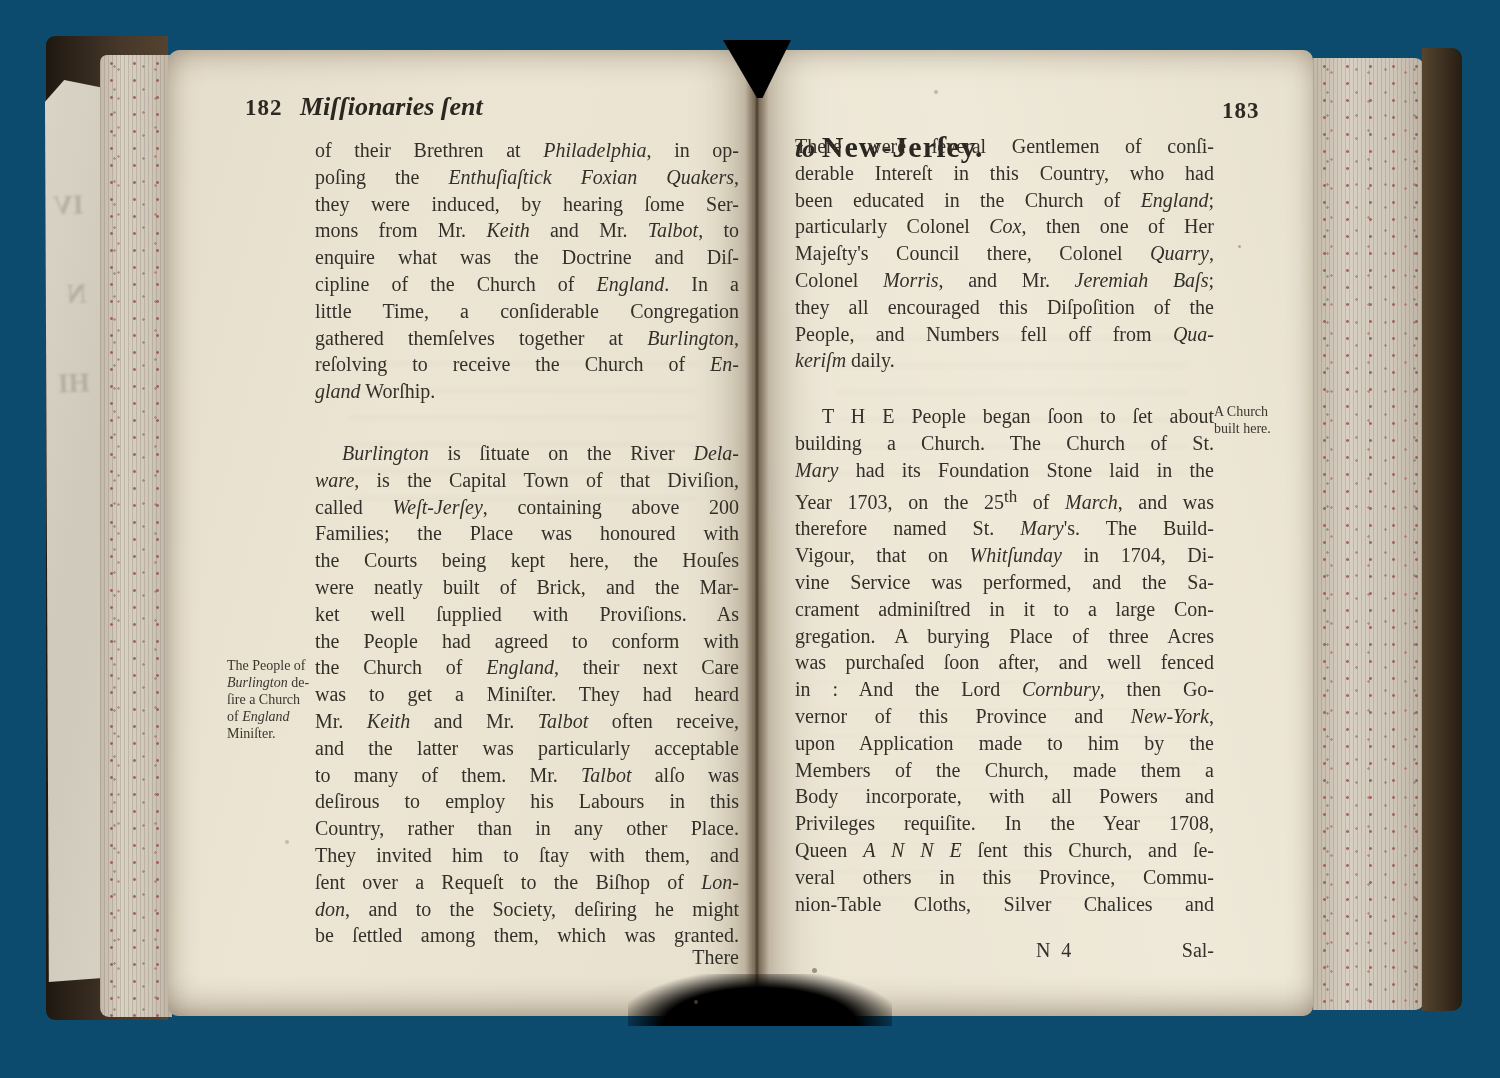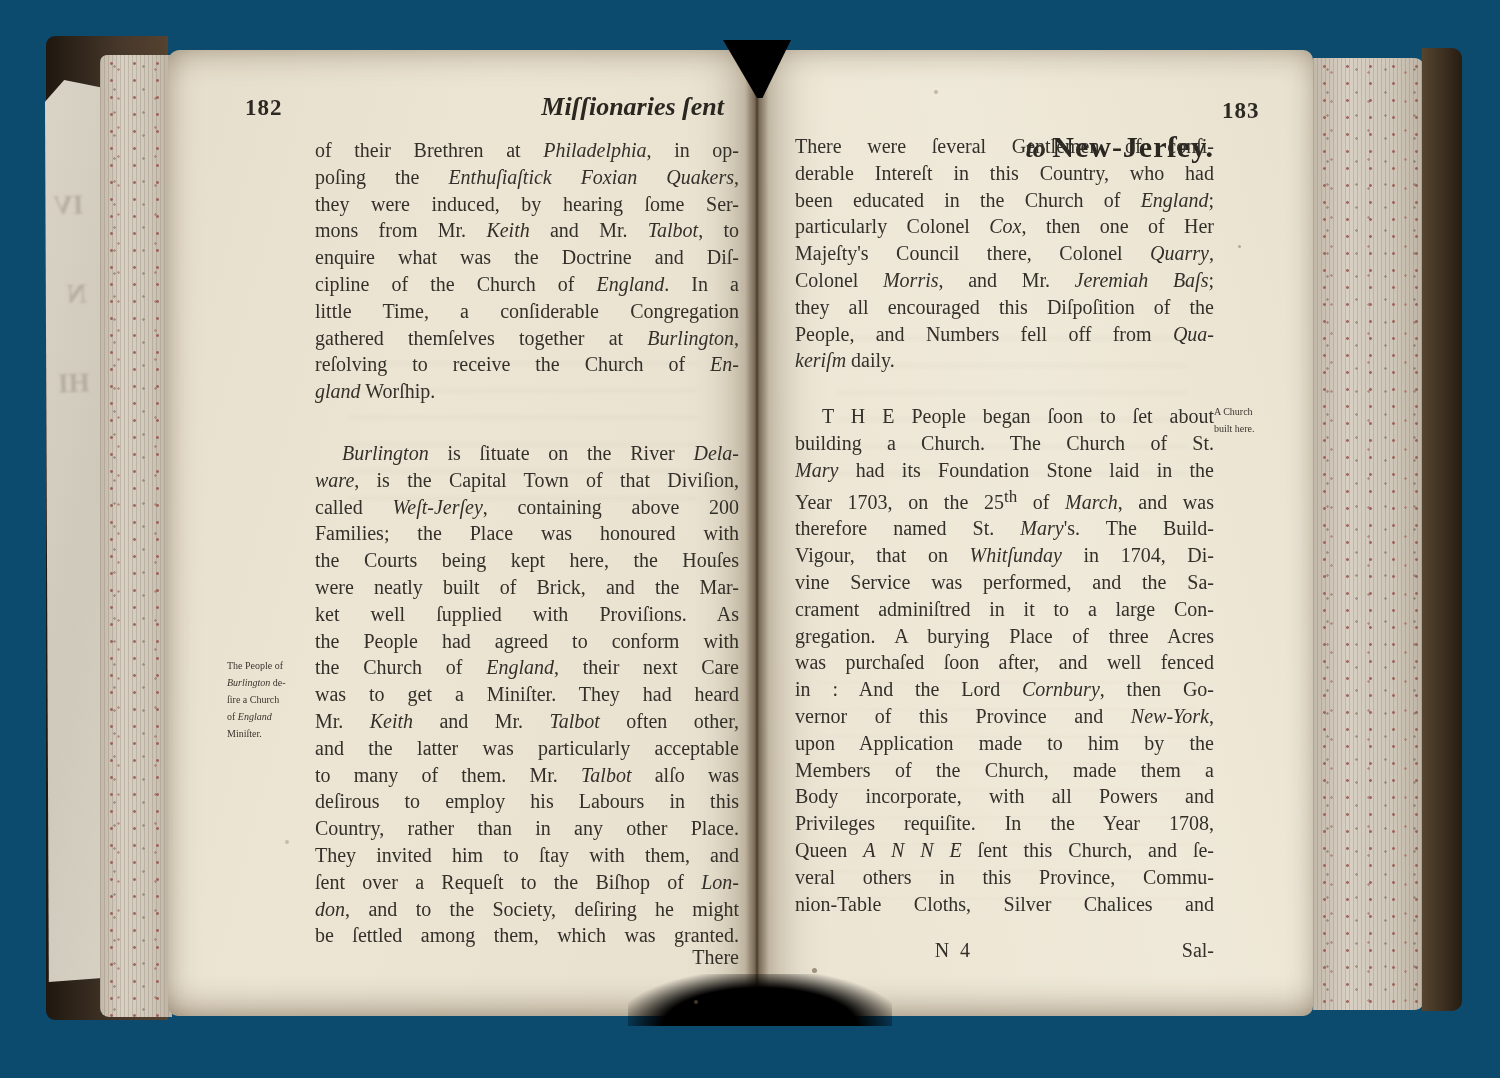--- a/index.html
+++ b/index.html
@@ -43,39 +43,39 @@
                 inset 0 -20px 32px -16px rgba(90,70,45,.42);}
   .gutter{position:absolute;left:745px;top:52px;width:24px;height:950px;
      background:linear-gradient(90deg,transparent,rgba(60,42,22,.45) 40%,rgba(33,20,8,.7) 50%,rgba(60,42,22,.45) 60%,transparent);}
   .gutter-top-notch{position:absolute;left:723px;top:40px;width:68px;height:58px;background:#000;
      clip-path:polygon(0 0,100% 0,58% 100%,50% 100%);}
   .gutter-bottom-shadow{position:absolute;left:628px;top:974px;width:264px;height:52px;
      background:radial-gradient(ellipse at 50% 100%, #000 52%, rgba(0,0,0,0) 78%);}
 
   
   .pagenum{position:absolute;font-size:23px;font-weight:bold;letter-spacing:1px;color:#2c2822;}
-  .running-title{position:absolute;text-align:right;font-size:26px;color:#2a2620;}
+  .running-title{position:absolute;text-align:left;font-size:26px;color:#2a2620;}
   .running-title .i{font-style:italic;}
   .running-title .b{font-weight:bold;}
   .running-title .lg{font-size:30px;letter-spacing:1px;}
   .textblock{position:absolute;font-size:20px;}
   .line{line-height:26.8px;text-align:justify;text-align-last:justify;overflow:hidden;}
   .line.last{text-align-last:left;}
   .para.indent .line:first-child{text-indent:27px;}
   .left-page .para + .para{margin-top:35px;}
   .right-page .para + .para{margin-top:29px;}
   .i{font-style:italic;}
   .b{font-weight:bold;}
   .sup{font-size:17px;vertical-align:7px;}
-  .margin-note{position:absolute;font-size:10px;color:#3a352d;}
+  .margin-note{position:absolute;font-size:14px;color:#3a352d;}
   .mn-line{line-height:17px;}
   .catchword{position:absolute;font-size:20px;text-align:right;}
   .sigline{position:absolute;display:flex;font-size:20px;}
   .sigline > span{flex:1;}
-  .sig-center{text-align:left;letter-spacing:3px;}
+  .sig-center{text-align:right;letter-spacing:3px;}
   .sig-right{text-align:right;}
 
   
   .showthrough{position:absolute;opacity:.55;pointer-events:none;filter:blur(2px);
      background:repeating-linear-gradient(0deg, rgba(122,112,95,.10) 0 3px, transparent 3px 27px);}
   .speck{position:absolute;border-radius:50%;background:#7b6e59;opacity:.7;}
 </style>
 </head>
 <body>
 
@@ -121,21 +121,21 @@
           <div class="line"><span class="i">Burlington</span><span> is ſituate on the River </span><span class="i">Dela-</span></div>
           <div class="line"><span class="i">ware</span><span>, is the Capital Town of that Diviſion,</span></div>
           <div class="line"><span>called </span><span class="i">Weſt-Jerſey</span><span>, containing above 200</span></div>
           <div class="line"><span>Families; the Place was honoured with</span></div>
           <div class="line"><span>the Courts being kept here, the Houſes</span></div>
           <div class="line"><span>were neatly built of Brick, and the Mar-</span></div>
           <div class="line"><span>ket well ſupplied with Proviſions. As</span></div>
           <div class="line"><span>the People had agreed to conform with</span></div>
           <div class="line"><span>the Church of </span><span class="i">England</span><span>, their next Care</span></div>
           <div class="line"><span>was to get a Miniſter. They had heard</span></div>
-          <div class="line"><span>Mr. </span><span class="i">Keith</span><span> and Mr. </span><span class="i">Talbot</span><span> often other,</span></div>
+          <div class="line"><span>Mr. </span><span class="i">Keith</span><span> and Mr. </span><span class="i">Talbot</span><span> often receive,</span></div>
           <div class="line"><span>and the latter was particularly acceptable</span></div>
           <div class="line"><span>to many of them. Mr. </span><span class="i">Talbot</span><span> alſo was</span></div>
           <div class="line"><span>deſirous to employ his Labours in this</span></div>
           <div class="line"><span>Country, rather than in any other Place.</span></div>
           <div class="line"><span>They invited him to ſtay with them, and</span></div>
           <div class="line"><span>ſent over a Requeſt to the Biſhop of </span><span class="i">Lon-</span></div>
           <div class="line"><span class="i">don</span><span>, and to the Society, deſiring he might</span></div>
           <div class="line"><span>be ſettled among them, which was granted.</span></div>
         </div>
       </div>

